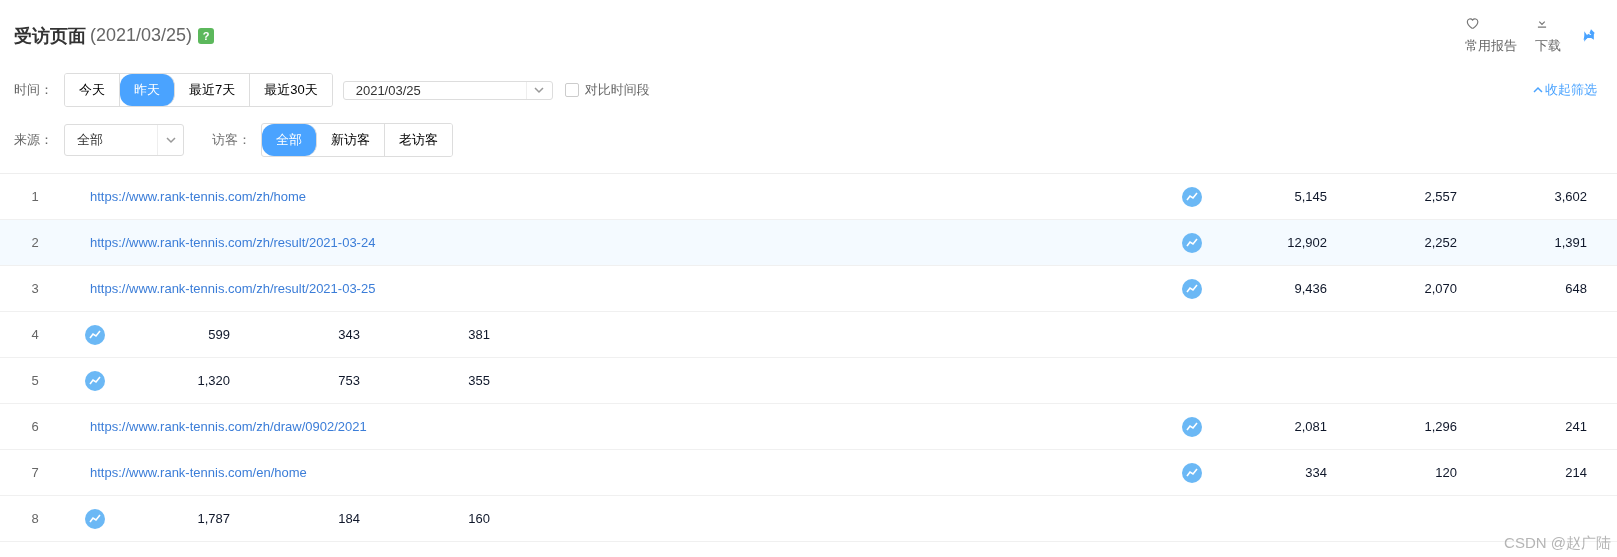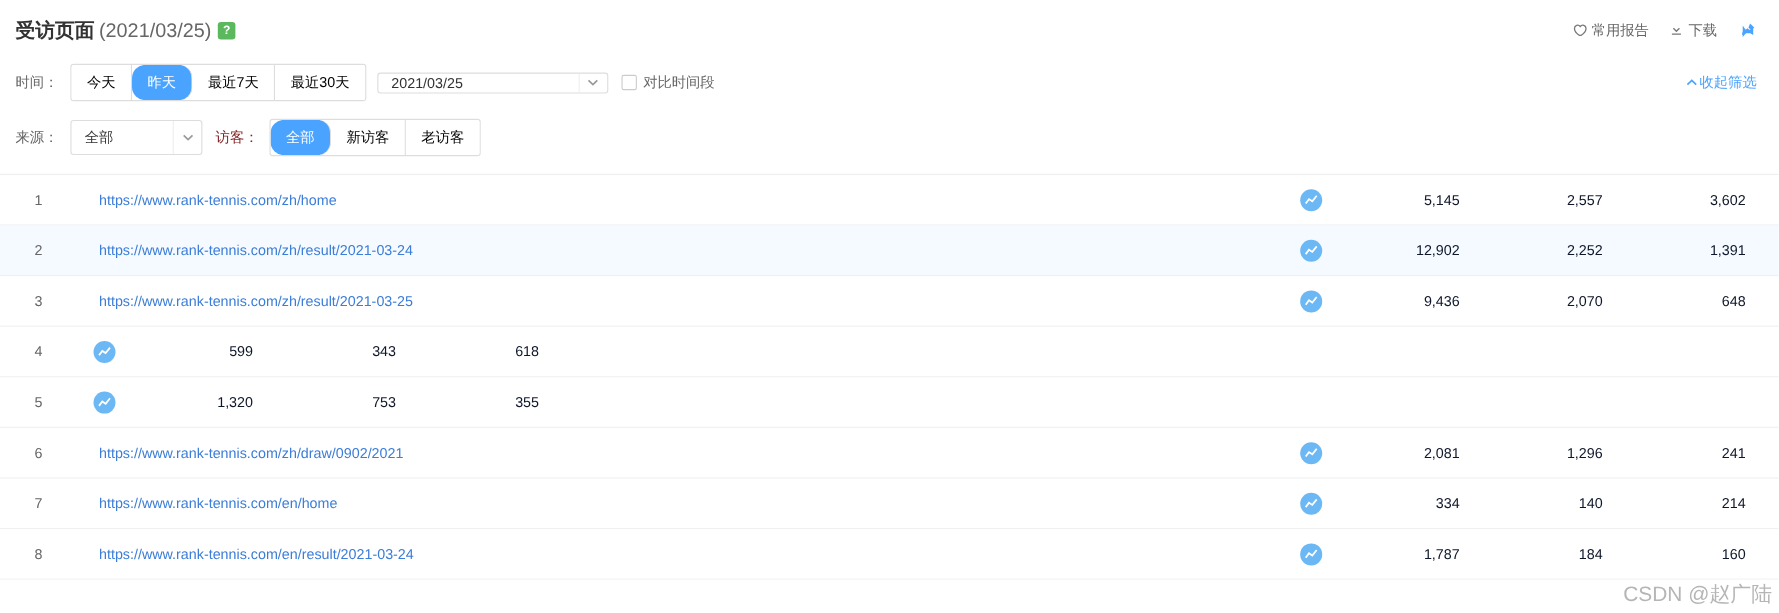--- a/index.html
+++ b/index.html
@@ -43,23 +43,24 @@
   .header-actions {
     margin-left: auto;
     display: flex;
     align-items: center;
     gap: 18px;
     color: #666;
     font-size: 13px;
   }
   .header-action {
     display: inline-flex;
-    align-items: flex-end;
+    align-items: flex-start;
     gap: 4px;
     cursor: pointer;
+    flex-direction: column;
   }
   .pin-icon svg { display:block; }
 
   .filter-row {
     display: flex;
     align-items: center;
     padding: 8px 20px 8px 14px;
   }
   .filter-label {
     color: #666;
@@ -142,21 +143,21 @@
   }
   .source-select .sel-text { padding: 0 12px; flex:1; }
   .source-select .caret {
     width: 26px;
     text-align:center;
     color:#999;
     border-left:1px solid #eee;
     height:100%;
     display:flex;align-items:center;justify-content:center;
   }
-  .visitor-label { color:#7f1d1d; margin-left: 12px; margin-right: 10px; text-align: right; }
+  .visitor-label { color:#737373; margin-left: 28px; margin-right: 10px; text-align: right; }
 
   .table {
     width: 100%;
     border-top: 1px solid #eee;
     margin-top: 8px;
   }
   .table-row {
     display: flex;
     align-items: center;
     border-bottom: 1px solid #f0f0f0;
@@ -195,21 +196,21 @@
     width: 130px;
     text-align: right;
     color: #0f172a;
     padding-right: 20px;
   }
   .watermark {
     position: fixed;
     right: 6px;
     bottom: 4px;
     color: rgba(120,120,120,0.55);
-    font-size: 19px;
+    font-size: 15px;
     font-family: Arial, sans-serif;
     pointer-events: none;
   }
 </style>
 </head>
 <body>
 
 <div class="header-row">
   <span class="page-title">受访页面</span>
   <span class="page-date">(2021/03/25)</span>
@@ -333,21 +334,21 @@
     </div>
     <div class="table-row">
       <div class="col-idx">4</div>
       <div class="col-trend"><span class="trend-icon">
           <svg width="12" height="12" viewBox="0 0 12 12">
             <path d="M1 9 L4 5 L7 7 L11 2" fill="none" stroke="#fff" stroke-width="1.6"></path>
           </svg>
         </span></div>
       <div class="col-num">599</div>
       <div class="col-num">343</div>
-      <div class="col-num">618</div>
+      <div class="col-num">381</div>
     </div>
     <div class="table-row">
       <div class="col-idx">5</div>
       <div class="col-trend"><span class="trend-icon">
           <svg width="12" height="12" viewBox="0 0 12 12">
             <path d="M1 9 L4 5 L7 7 L11 2" fill="none" stroke="#fff" stroke-width="1.6"></path>
           </svg>
         </span></div>
       <div class="col-num">1,320</div>
       <div class="col-num">753</div>
@@ -367,26 +368,25 @@
     </div>
     <div class="table-row">
       <div class="col-idx">7</div>
       <div class="col-url"><a>https://www.rank-tennis.com/en/home</a></div>
       <div class="col-trend"><span class="trend-icon">
           <svg width="12" height="12" viewBox="0 0 12 12">
             <path d="M1 9 L4 5 L7 7 L11 2" fill="none" stroke="#fff" stroke-width="1.6"></path>
           </svg>
         </span></div>
       <div class="col-num">334</div>
-      <div class="col-num">140</div>
+      <div class="col-num">120</div>
       <div class="col-num">214</div>
     </div>
     <div class="table-row">
       <div class="col-idx">8</div>
-      <div class="col-url"><a>https://www.rank-tennis.com/en/result/2021-03-24</a></div>
       <div class="col-trend"><span class="trend-icon">
           <svg width="12" height="12" viewBox="0 0 12 12">
             <path d="M1 9 L4 5 L7 7 L11 2" fill="none" stroke="#fff" stroke-width="1.6"></path>
           </svg>
         </span></div>
       <div class="col-num">1,787</div>
       <div class="col-num">184</div>
       <div class="col-num">160</div>
     </div>
   </div>

